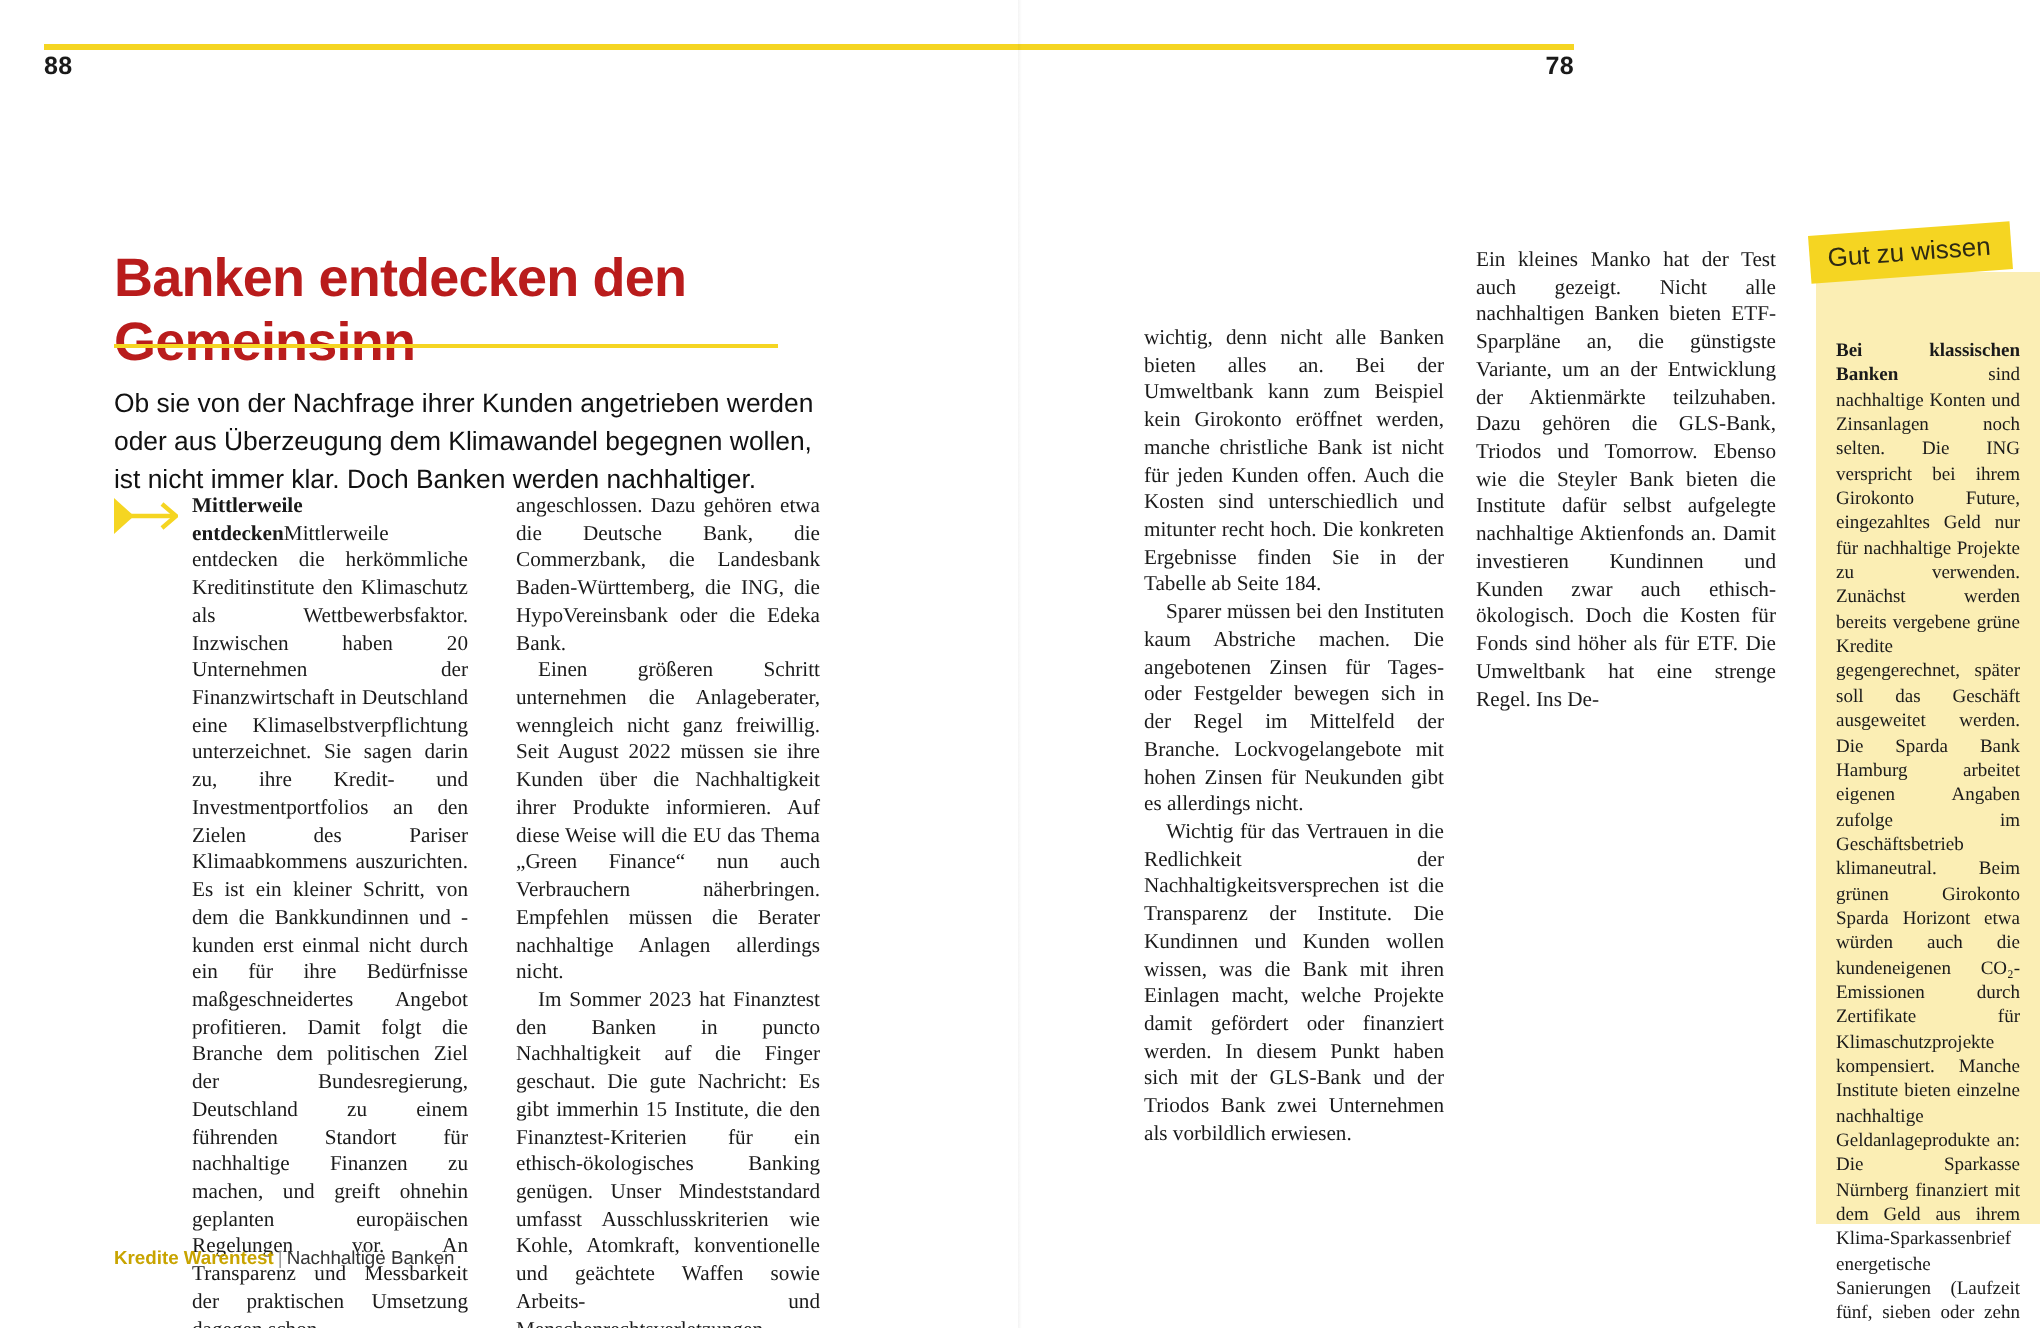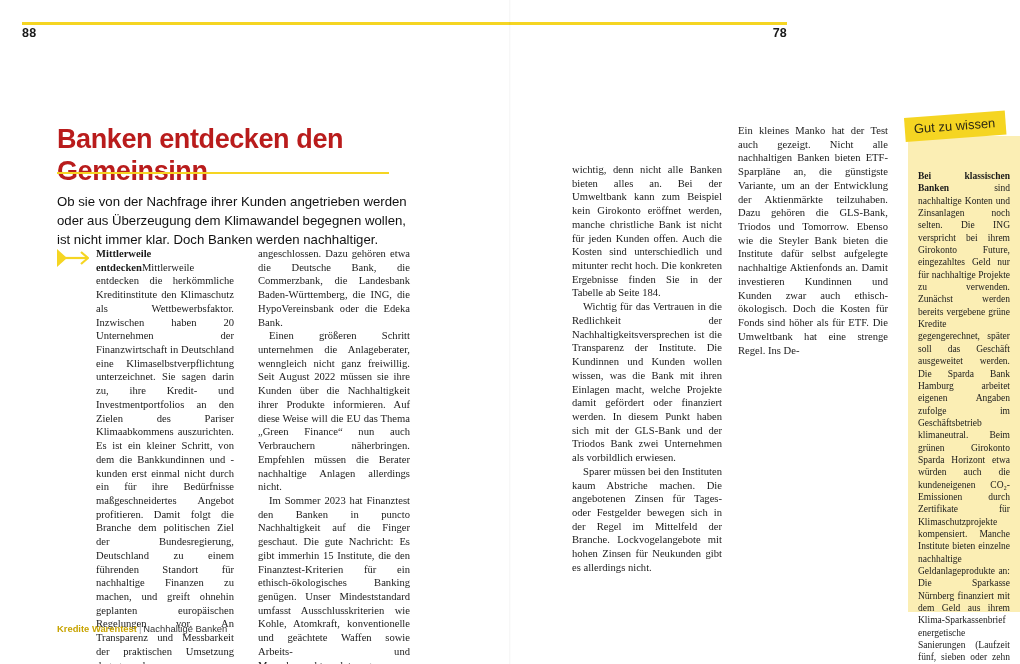--- a/index.html
+++ b/index.html
@@ -218,22 +218,22 @@
 
     <div class="footer">
       <span class="brand">Kredite Warentest</span><span class="sep">|</span><span>Nachhaltige Banken</span>
     </div>
   </div>
 
   <div class="right-page">
 
     <div class="col col-r1">
       <p>wichtig, denn nicht alle Banken bieten alles an. Bei der Umweltbank kann zum Beispiel kein Girokonto eröffnet werden, manche christliche Bank ist nicht für jeden Kunden offen. Auch die Kosten sind unterschiedlich und mitunter recht hoch. Die konkreten Ergebnisse finden Sie in der Tabelle ab Seite 184.</p>
+      <p>Sparer müssen bei den Instituten kaum Abstriche machen. Die angebotenen Zinsen für Tages- oder Festgelder bewegen sich in der Regel im Mittelfeld der Branche. Lockvogelangebote mit hohen Zinsen für Neukunden gibt es allerdings nicht.</p>
       <p>Wichtig für das Vertrauen in die Redlichkeit der Nachhaltigkeitsversprechen ist die Transparenz der Institute. Die Kundinnen und Kunden wollen wissen, was die Bank mit ihren Einlagen macht, welche Projekte damit gefördert oder finanziert werden. In diesem Punkt haben sich mit der GLS-Bank und der Triodos Bank zwei Unternehmen als vorbildlich erwiesen.</p>
-      <p>Sparer müssen bei den Instituten kaum Abstriche machen. Die angebotenen Zinsen für Tages- oder Festgelder bewegen sich in der Regel im Mittelfeld der Branche. Lockvogelangebote mit hohen Zinsen für Neukunden gibt es allerdings nicht.</p>
     </div>
 
     <div class="col col-r2">
       <p>Ein kleines Manko hat der Test auch gezeigt. Nicht alle nachhaltigen Banken bieten ETF-Sparpläne an, die günstigste Variante, um an der Entwicklung der Aktienmärkte teilzuhaben. Dazu gehören die GLS-Bank, Triodos und Tomorrow. Ebenso wie die Steyler Bank bieten die Institute dafür selbst aufgelegte nachhaltige Aktienfonds an. Damit investieren Kundinnen und Kunden zwar auch ethisch-ökologisch. Doch die Kosten für Fonds sind höher als für ETF. Die Umweltbank hat eine strenge Regel. Ins De-</p>
     </div>
 
     <div class="infobox">
       <div class="infobox-inner">
         <p><span class="lead-in">Bei klassischen Banken</span><span> sind nachhaltige Konten und Zinsanlagen noch selten. Die ING verspricht bei ihrem Girokonto Future, eingezahltes Geld nur für nachhaltige Projekte zu verwenden. Zunächst werden bereits vergebene grüne Kredite gegengerechnet, später soll das Geschäft ausgeweitet werden. Die Sparda Bank Hamburg arbeitet eigenen Angaben zufolge im Geschäftsbetrieb klimaneutral. Beim grünen Girokonto Sparda Horizont etwa würden auch die kundeneigenen CO₂-Emissionen durch Zertifikate für Klimaschutzprojekte kompensiert. Manche Institute bieten einzelne nachhaltige Geldanlageprodukte an: Die Sparkasse Nürnberg finanziert mit dem Geld aus ihrem Klima-Sparkassenbrief energetische Sanierungen (Laufzeit fünf, sieben oder zehn Jahre, für fünf Jahre gibt es 2,3 Prozent Zinsen p. a.). Die Förde Sparkasse setzt das Geld aus dem Anlagekonto Impulsgeber Nachhaltigkeit für regionale ökologische und soziale Projekte ein (Anlagedauer sechs, acht oder zehn Jahre, für sechs Jahre gibt es 2,65 Prozent im Jahr). (Stand: Juni 2023)</span></p>
       </div>

